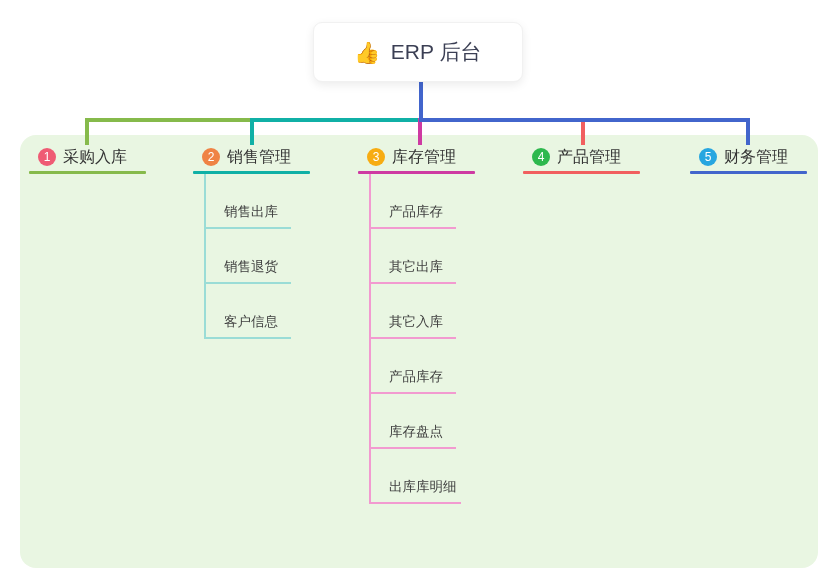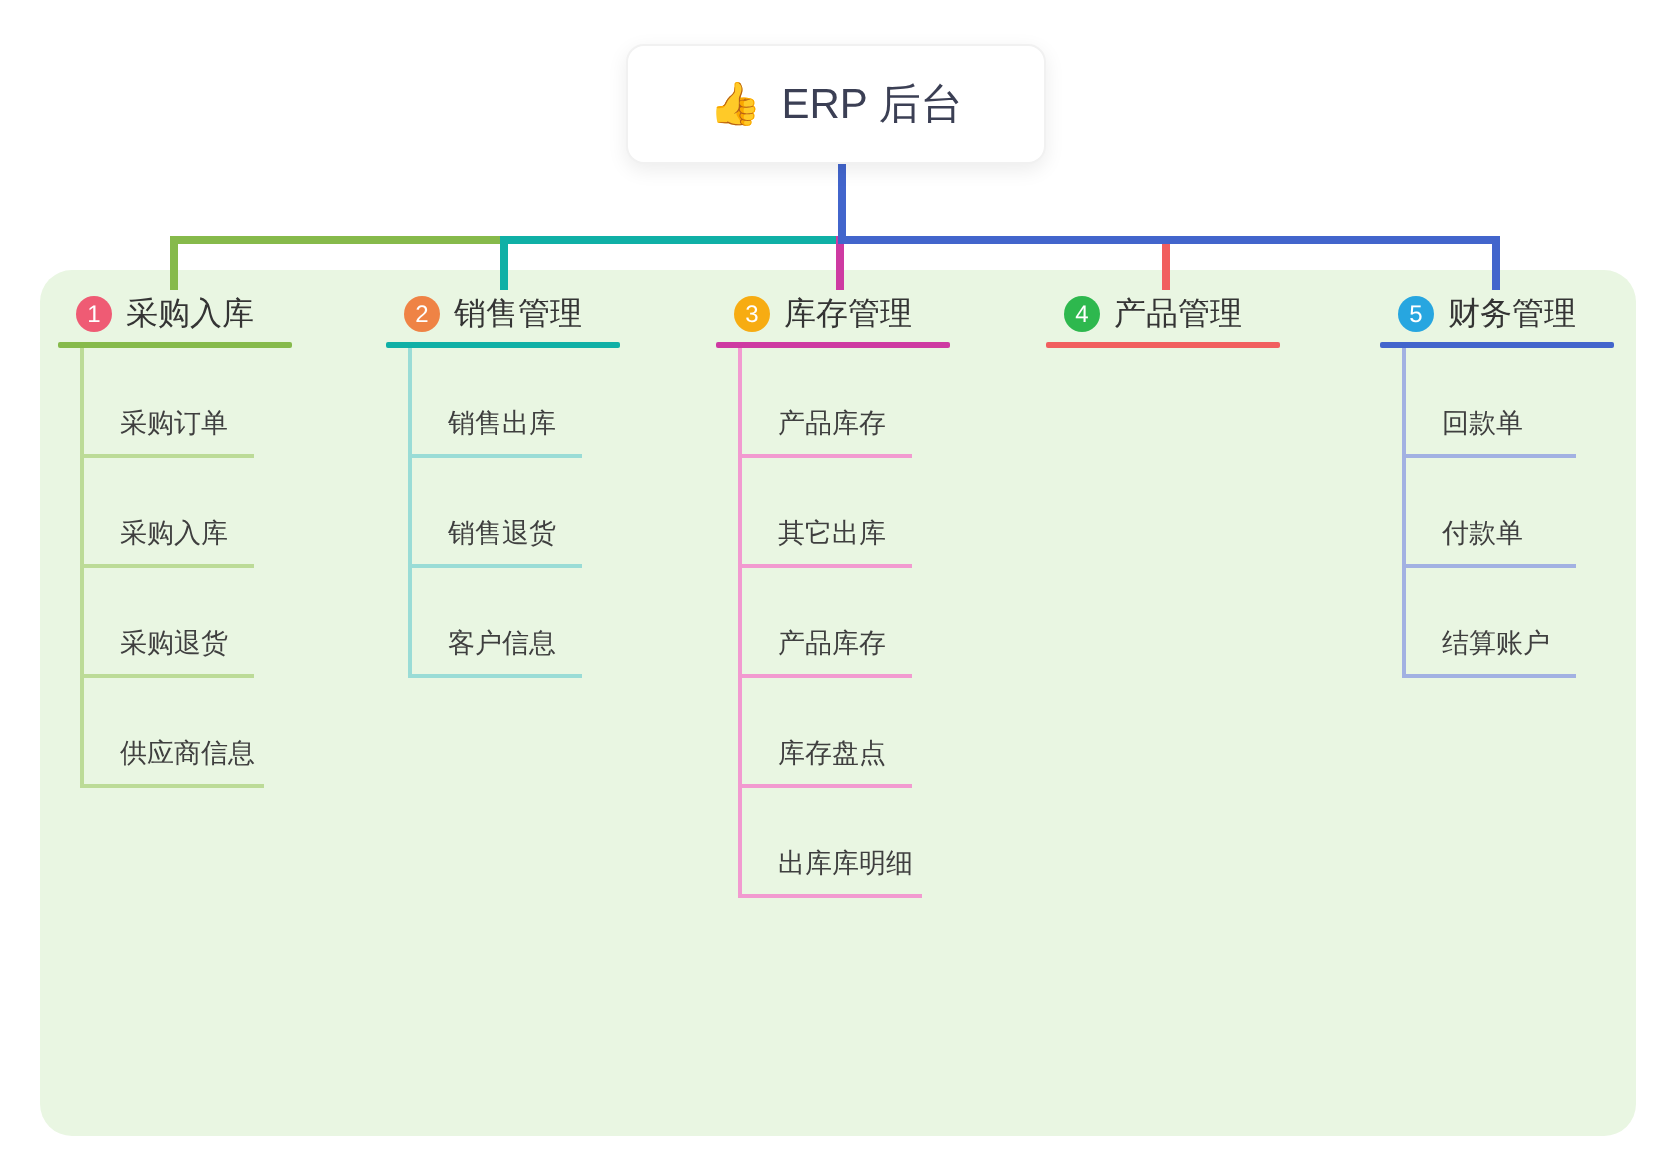--- a/index.html
+++ b/index.html
@@ -60,26 +60,20 @@
   <span class="emoji">👍</span>
   <span>ERP 后台</span>
 </div>
 
 <div class="branch" style="left: 29px; --main: #86ba4b; --light: #bcdb97; --badge: #ef5b74;">
   <div class="hdr">
     <span class="badge">1</span>
     <span>采购入库</span>
   </div>
   <div class="hline"></div>
-  <div class="kids">
-    <div class="kid">采购订单</div>
-    <div class="kid">采购入库</div>
-    <div class="kid">采购退货</div>
-    <div class="kid">供应商信息</div>
-  </div>
 </div>
 
 <div class="branch" style="left: 193px; --main: #10b0a6; --light: #9adcd6; --badge: #ef8345;">
   <div class="hdr">
     <span class="badge">2</span>
     <span>销售管理</span>
   </div>
   <div class="hline"></div>
   <div class="kids">
     <div class="kid">销售出库</div>
@@ -90,38 +84,34 @@
 
 <div class="branch" style="left: 358px; --main: #ce3aa2; --light: #f29ad0; --badge: #f7ac12;">
   <div class="hdr">
     <span class="badge">3</span>
     <span>库存管理</span>
   </div>
   <div class="hline"></div>
   <div class="kids">
     <div class="kid">产品库存</div>
     <div class="kid">其它出库</div>
+    <div class="kid">其它入库</div>
     <div class="kid">产品库存</div>
     <div class="kid">库存盘点</div>
     <div class="kid">出库库明细</div>
   </div>
 </div>
 
 <div class="branch" style="left: 523px; --main: #f15f5f; --light: #f9acac; --badge: #2eb84e;">
   <div class="hdr">
     <span class="badge">4</span>
     <span>产品管理</span>
   </div>
   <div class="hline"></div>
 </div>
 
 <div class="branch" style="left: 690px; --main: #4265cc; --light: #a2b1e2; --badge: #27a6e0;">
   <div class="hdr">
     <span class="badge">5</span>
     <span>财务管理</span>
   </div>
   <div class="hline"></div>
-  <div class="kids">
-    <div class="kid">回款单</div>
-    <div class="kid">付款单</div>
-    <div class="kid">结算账户</div>
-  </div>
 </div>
 
 </body></html>

